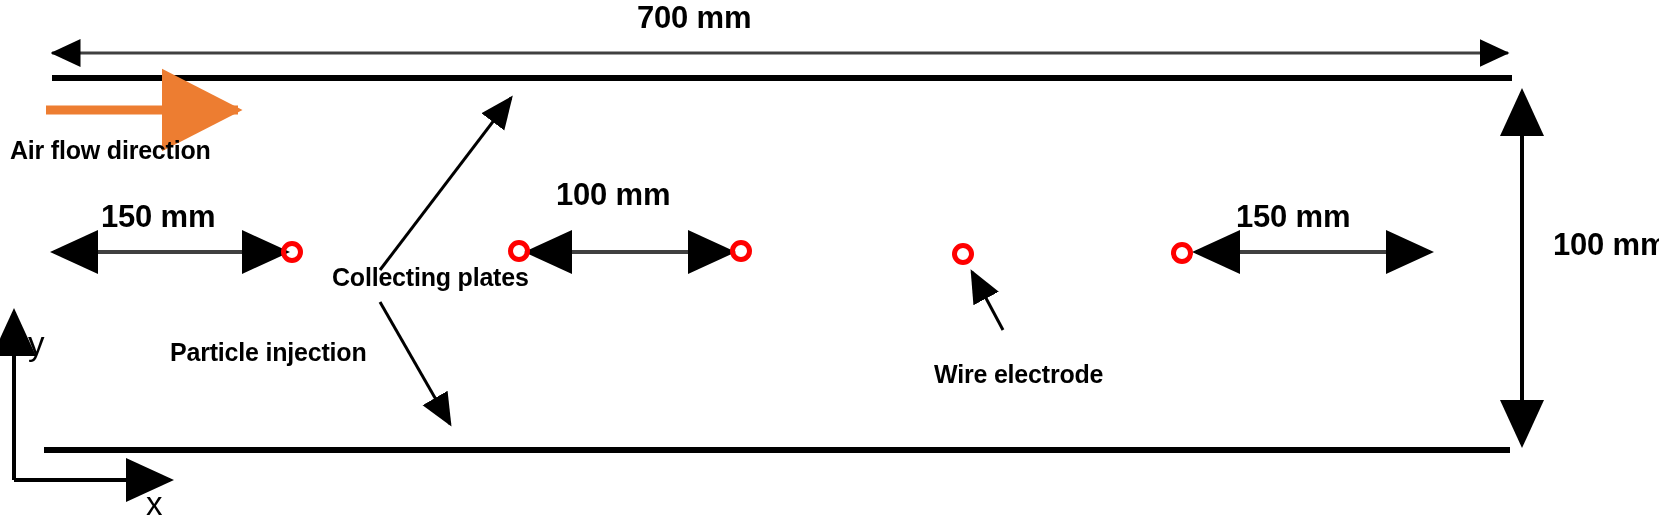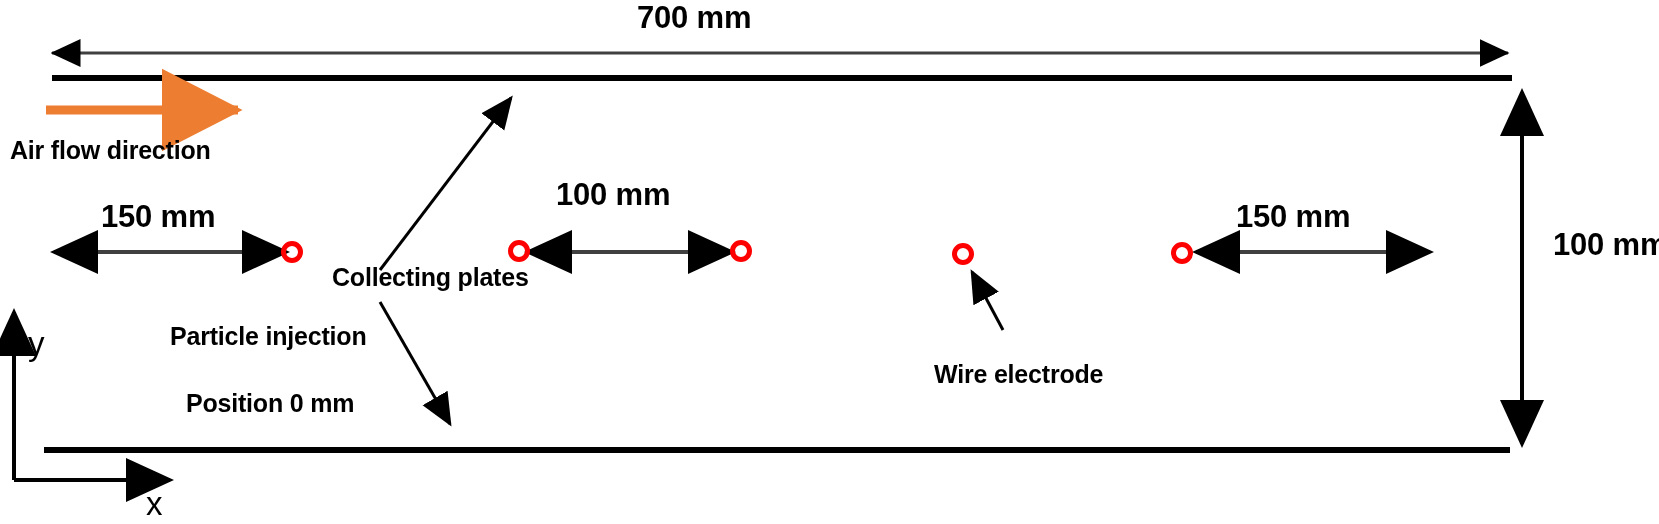--- a/index.html
+++ b/index.html
@@ -129,23 +129,22 @@
   <div class="lbl lbl-dim" style="left:101px; top:201px;">150 mm</div>
 
   <div class="lbl lbl-dim" style="left:556px; top:179px;">100 mm</div>
 
   <div class="lbl lbl-dim" style="left:1236px; top:201px;">150 mm</div>
 
   <div class="lbl lbl-dim" style="left:1553px; top:229px;">100 mm</div>
 
   <div class="lbl lbl-note" style="left:332px; top:265px;">Collecting plates</div>
 
-  <div class="lbl lbl-note" style="left:170px; top:324px;">Particle injection</div>
+  <div class="lbl lbl-note" style="left:170px; top:340px;">Particle injection</div>
 
-  <div class="lbl lbl-note" style="left:186px; top:391px;">Position 0 mm</div>
 
   <div class="lbl lbl-note" style="left:934px; top:325px;margin-top:37px;">Wire electrode</div>
 
   <div class="lbl lbl-axis" style="left:28px; top:327px;">y</div>
 
   <div class="lbl lbl-axis" style="left:146px; top:487px;">x</div>
 
 </div>
 
 </body></html>

